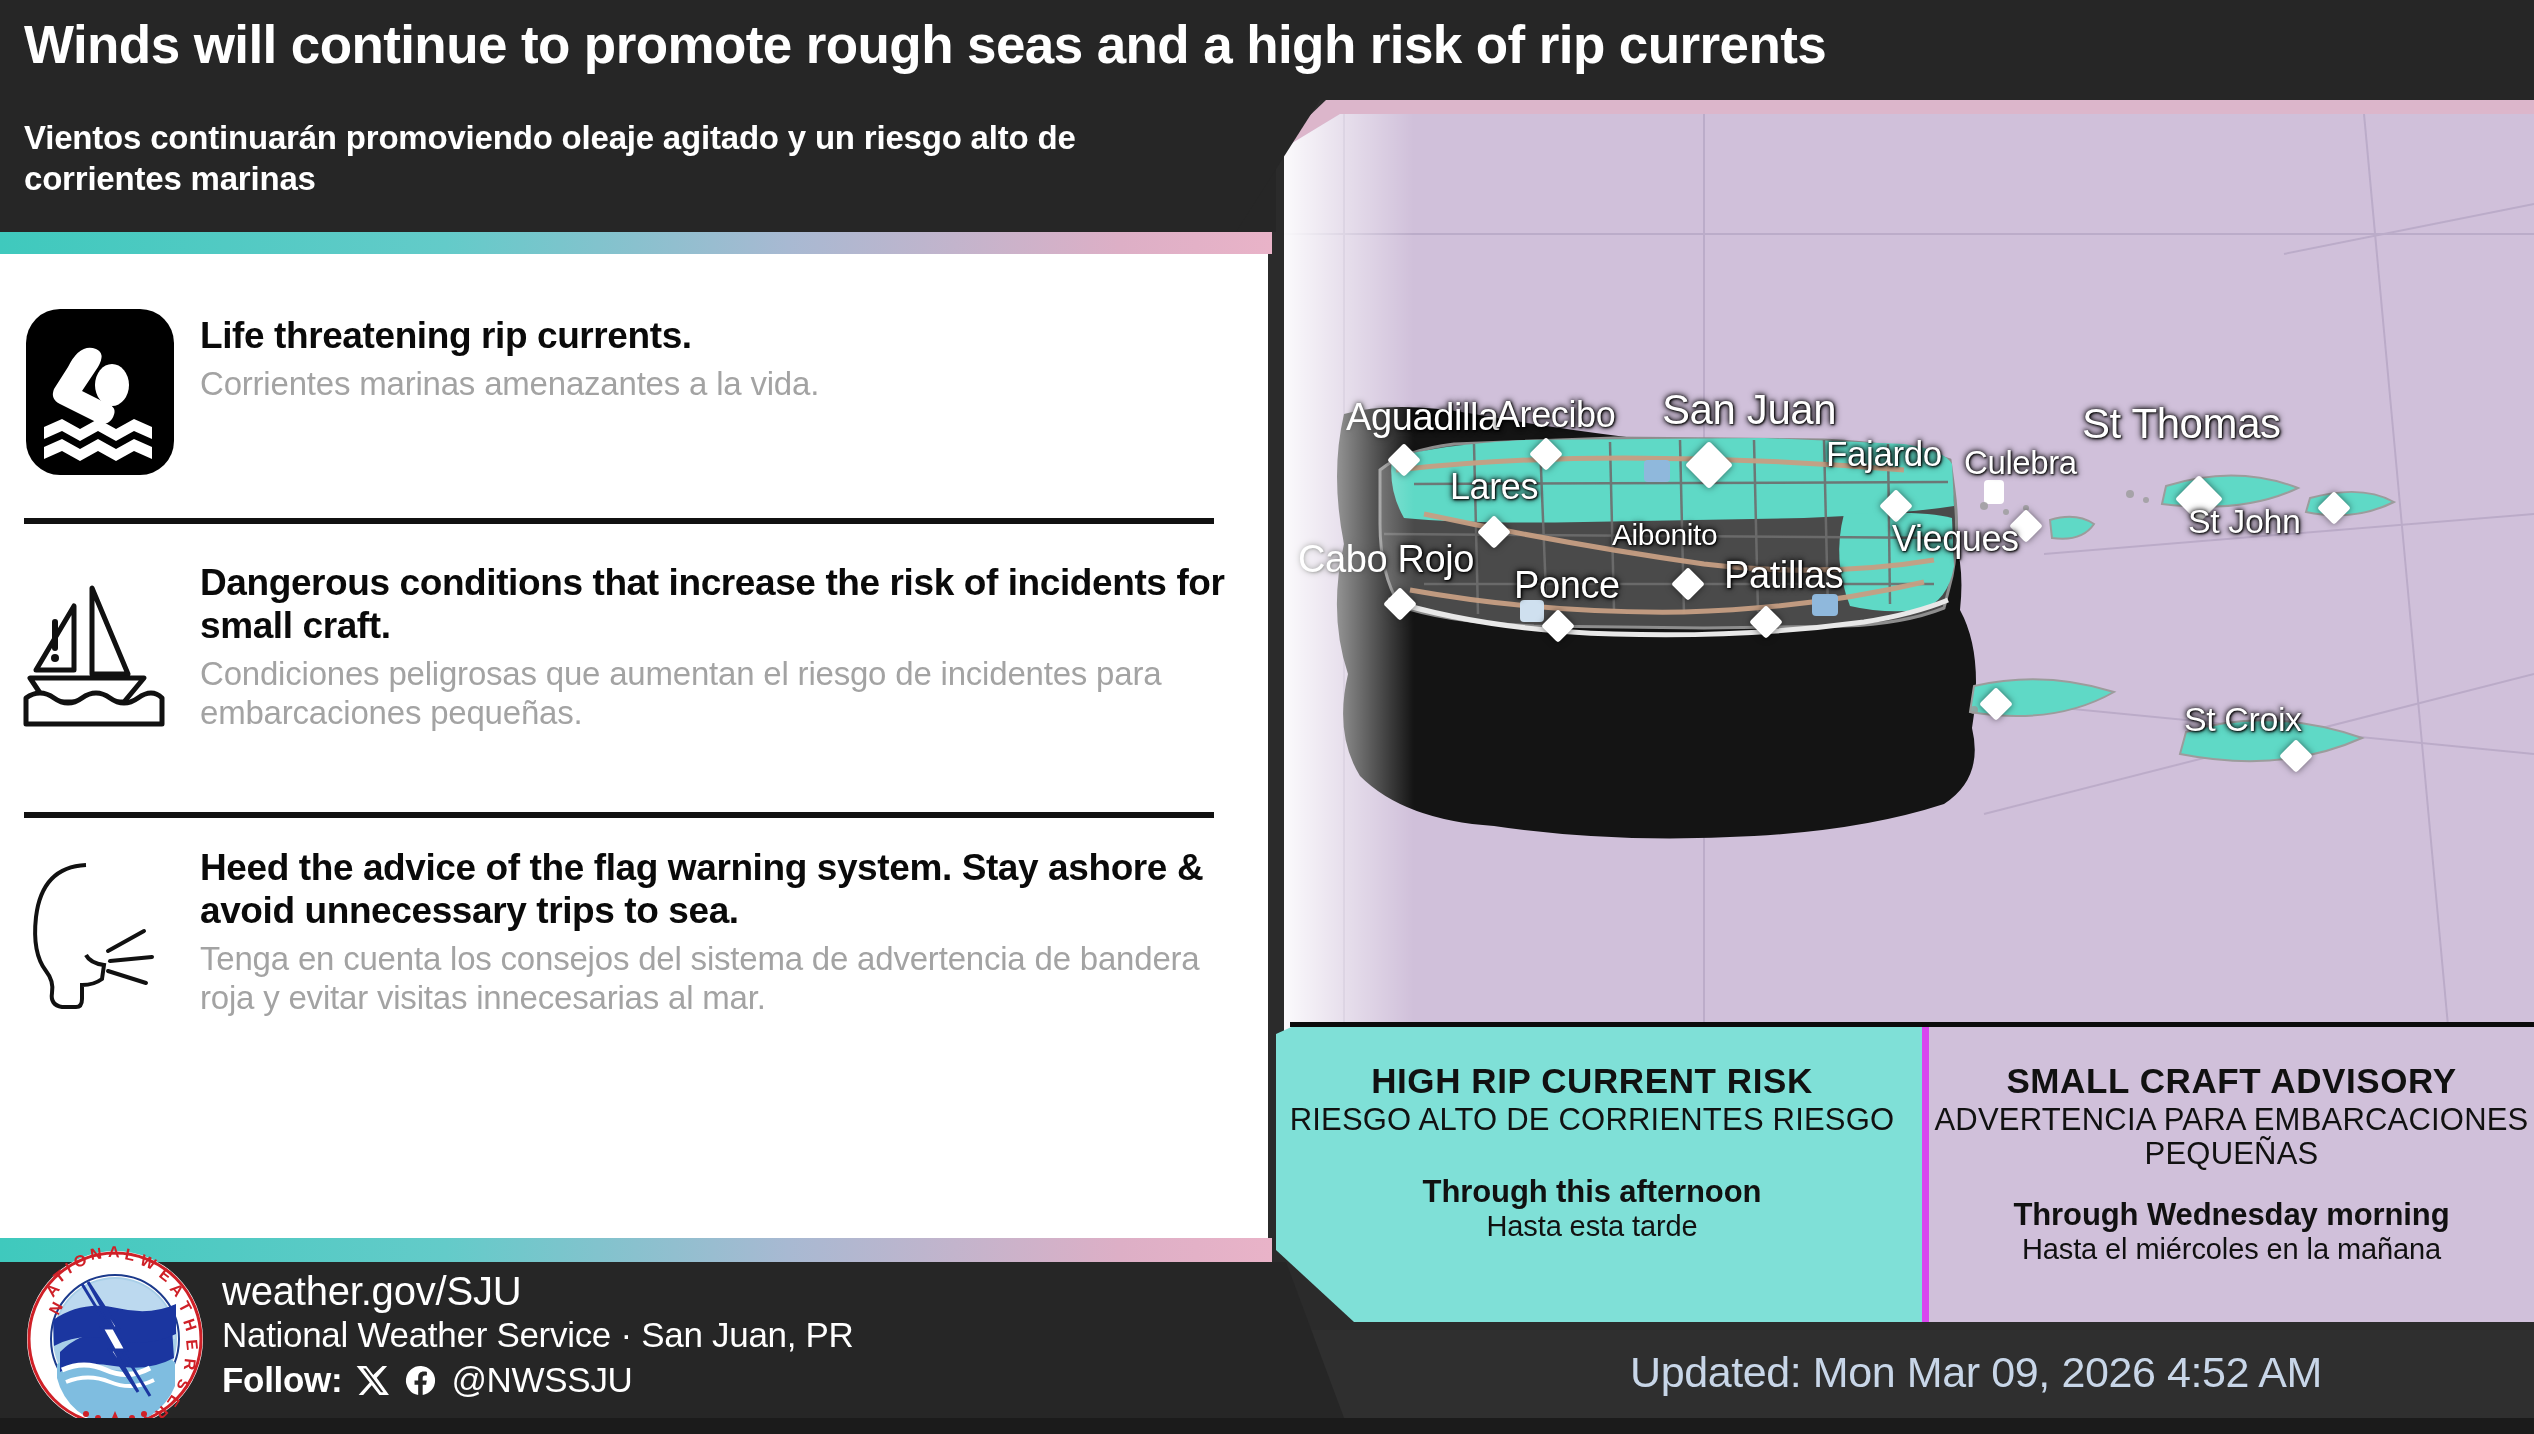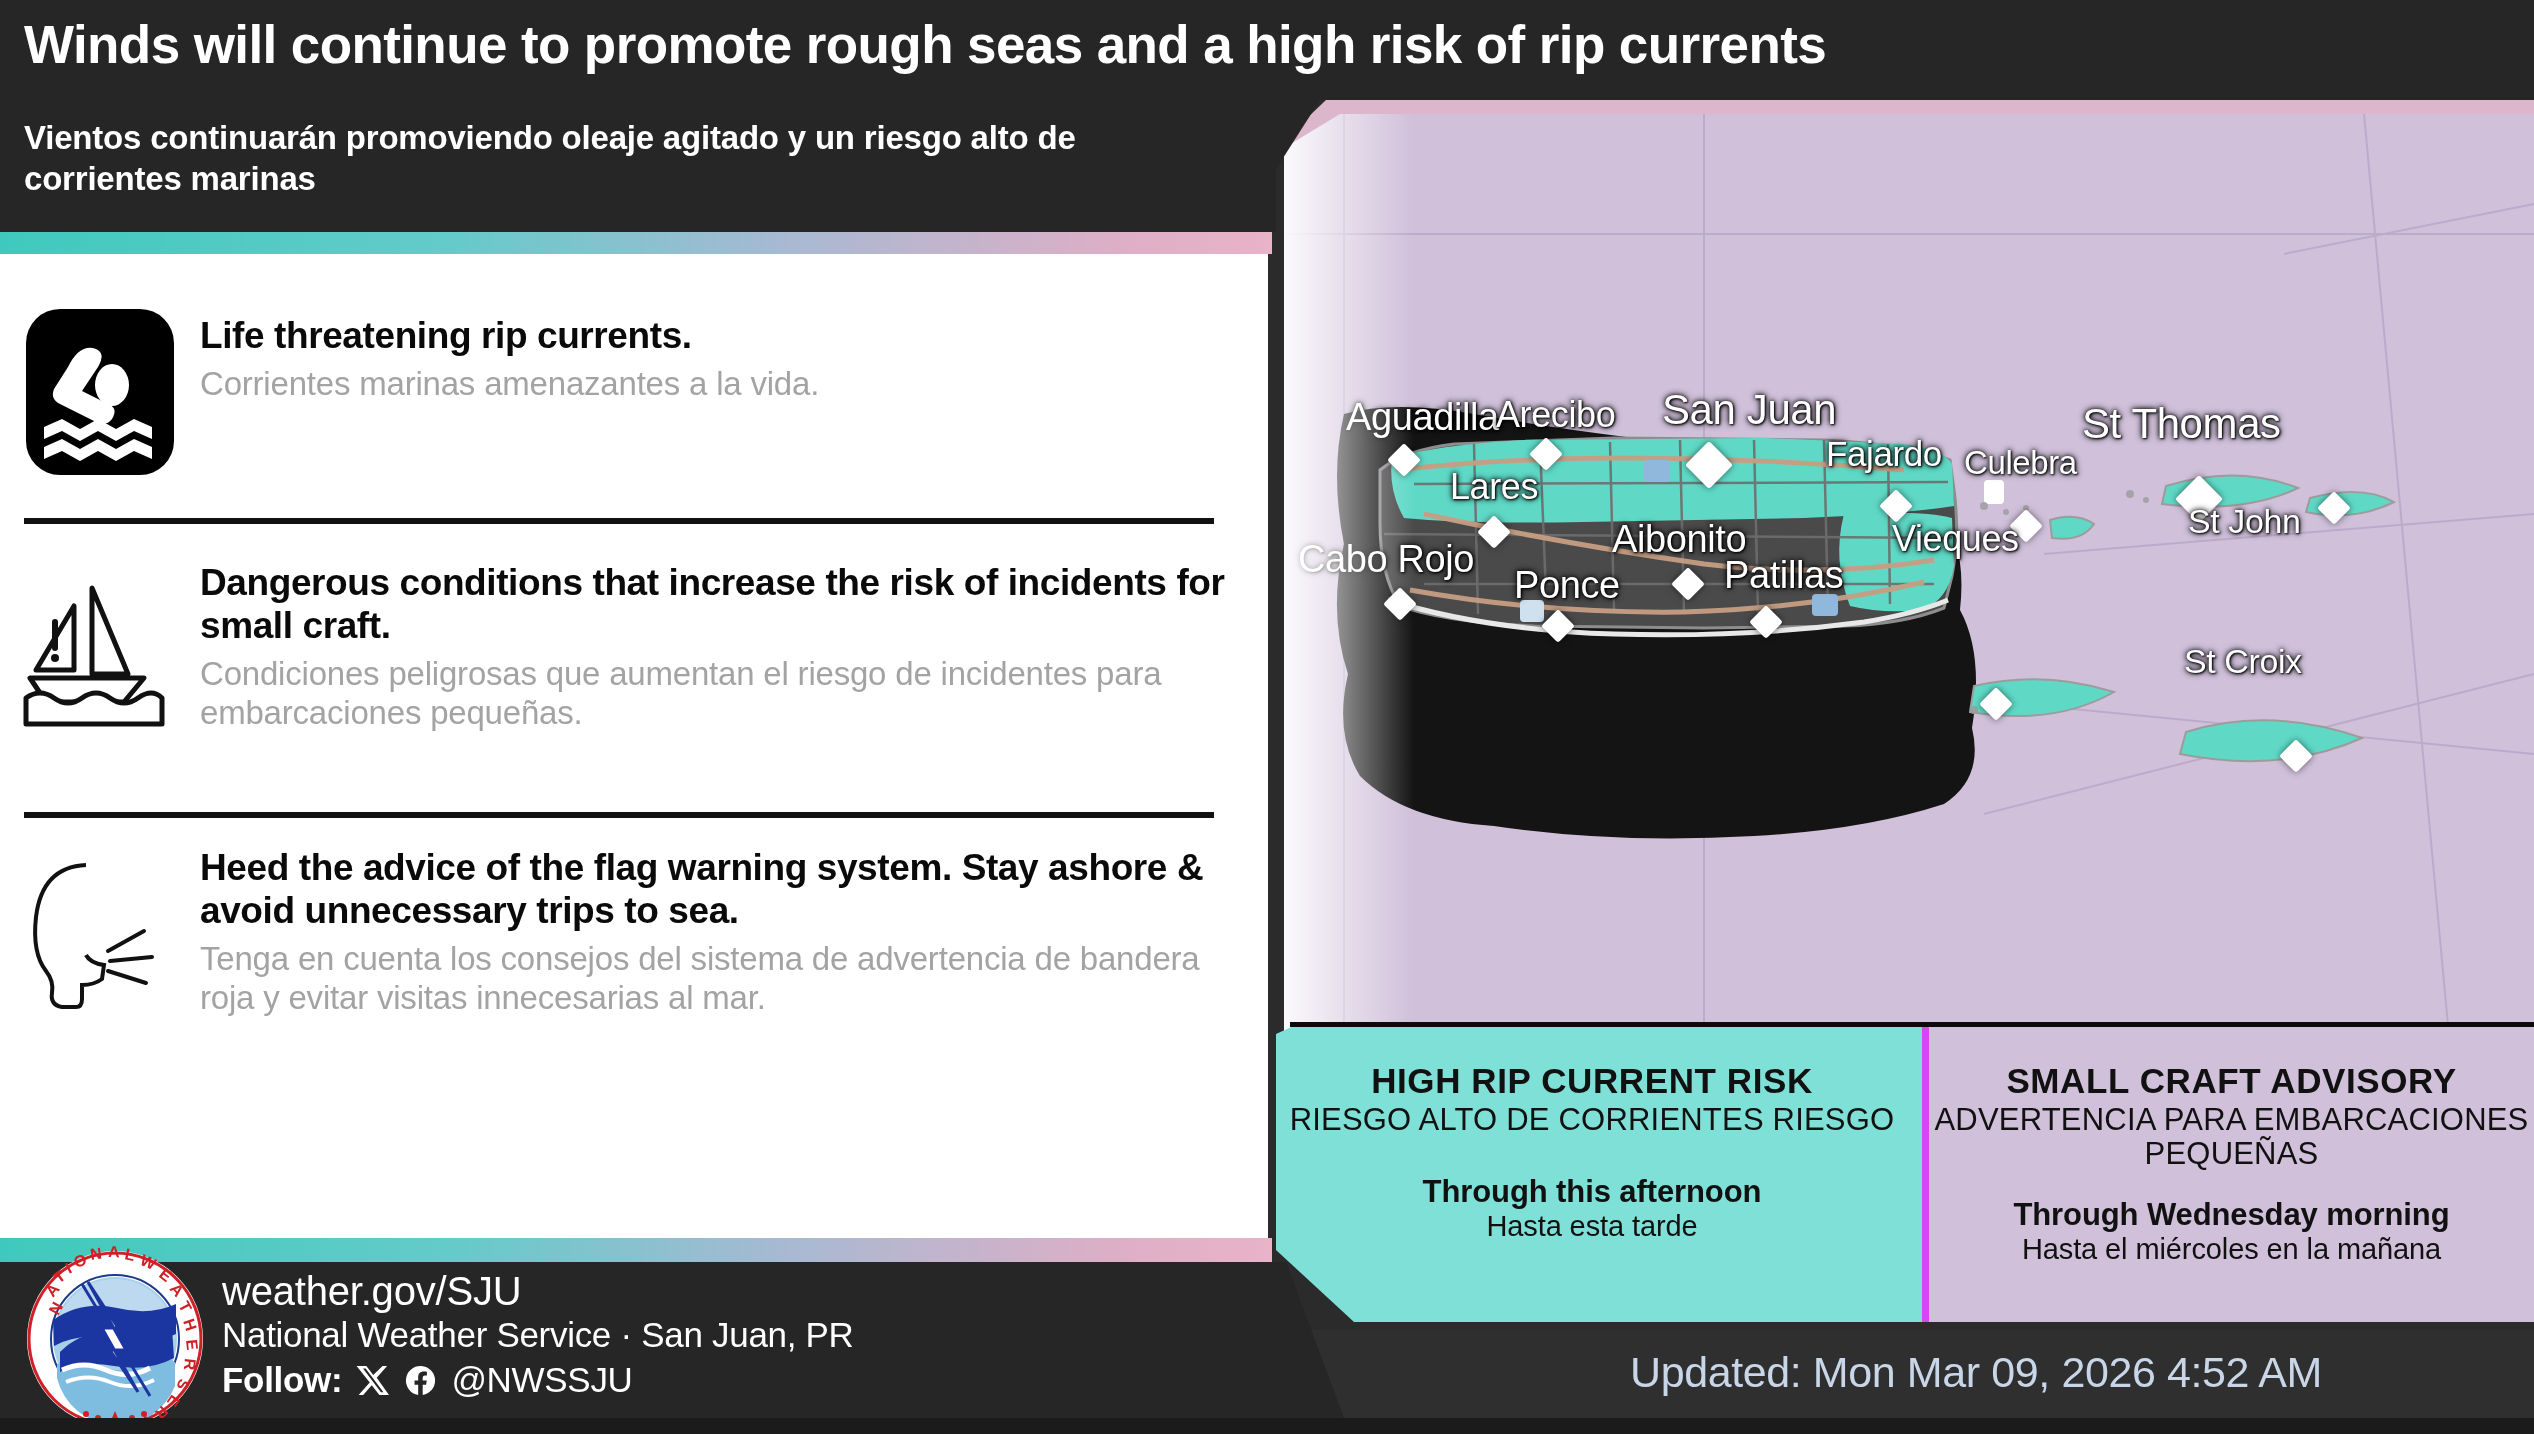--- a/index.html
+++ b/index.html
@@ -416,30 +416,30 @@
       <div class="marker" style="left:730px;  top:400px;"></div>
       <div class="marker big" style="left:898px; top:368px;"></div>
       <div class="marker" style="left:1038px; top:382px;"></div>
       <div class="marker" style="left:700px;  top:578px;"></div>
       <div class="marker" style="left:1000px; top:630px;"></div>
 
       <div class="mlabel" style="left:62px;  top:282px; font-size:38px;">Aguadilla</div>
       <div class="mlabel" style="left:212px; top:280px; font-size:36px;">Arecibo</div>
       <div class="mlabel" style="left:378px; top:272px; font-size:42px;">San Juan</div>
       <div class="mlabel" style="left:166px; top:352px; font-size:36px;">Lares</div>
-      <div class="mlabel" style="left:328px; top:404px; font-size:38px;">Aibonito</div>
+      <div class="mlabel" style="left:328px; top:404px; font-size:30px;">Aibonito</div>
       <div class="mlabel" style="left:14px;  top:424px; font-size:38px;">Cabo Rojo</div>
       <div class="mlabel" style="left:230px; top:450px; font-size:38px;">Ponce</div>
       <div class="mlabel" style="left:440px; top:440px; font-size:38px;">Patillas</div>
       <div class="mlabel" style="left:542px; top:320px; font-size:35px;">Fajardo</div>
       <div class="mlabel" style="left:680px; top:330px; font-size:33px;">Culebra</div>
       <div class="mlabel" style="left:798px; top:286px; font-size:42px;">St Thomas</div>
       <div class="mlabel" style="left:608px; top:404px; font-size:36px;">Vieques</div>
       <div class="mlabel" style="left:904px; top:388px; font-size:34px;">St John</div>
-      <div class="mlabel" style="left:900px; top:528px; font-size:34px;">St Croix</div>
+      <div class="mlabel" style="left:900px; top:586px; font-size:34px;">St Croix</div>
     </div>
   </div>
 
   <div class="legend-topline"></div>
   <div class="legend-row">
 
     <div class="legend-box lg-teal">
       <div class="lg-title">HIGH RIP CURRENT RISK</div>
       <div class="lg-sub">RIESGO ALTO DE CORRIENTES RIESGO</div>
       <div class="lg-when">Through this afternoon</div>

